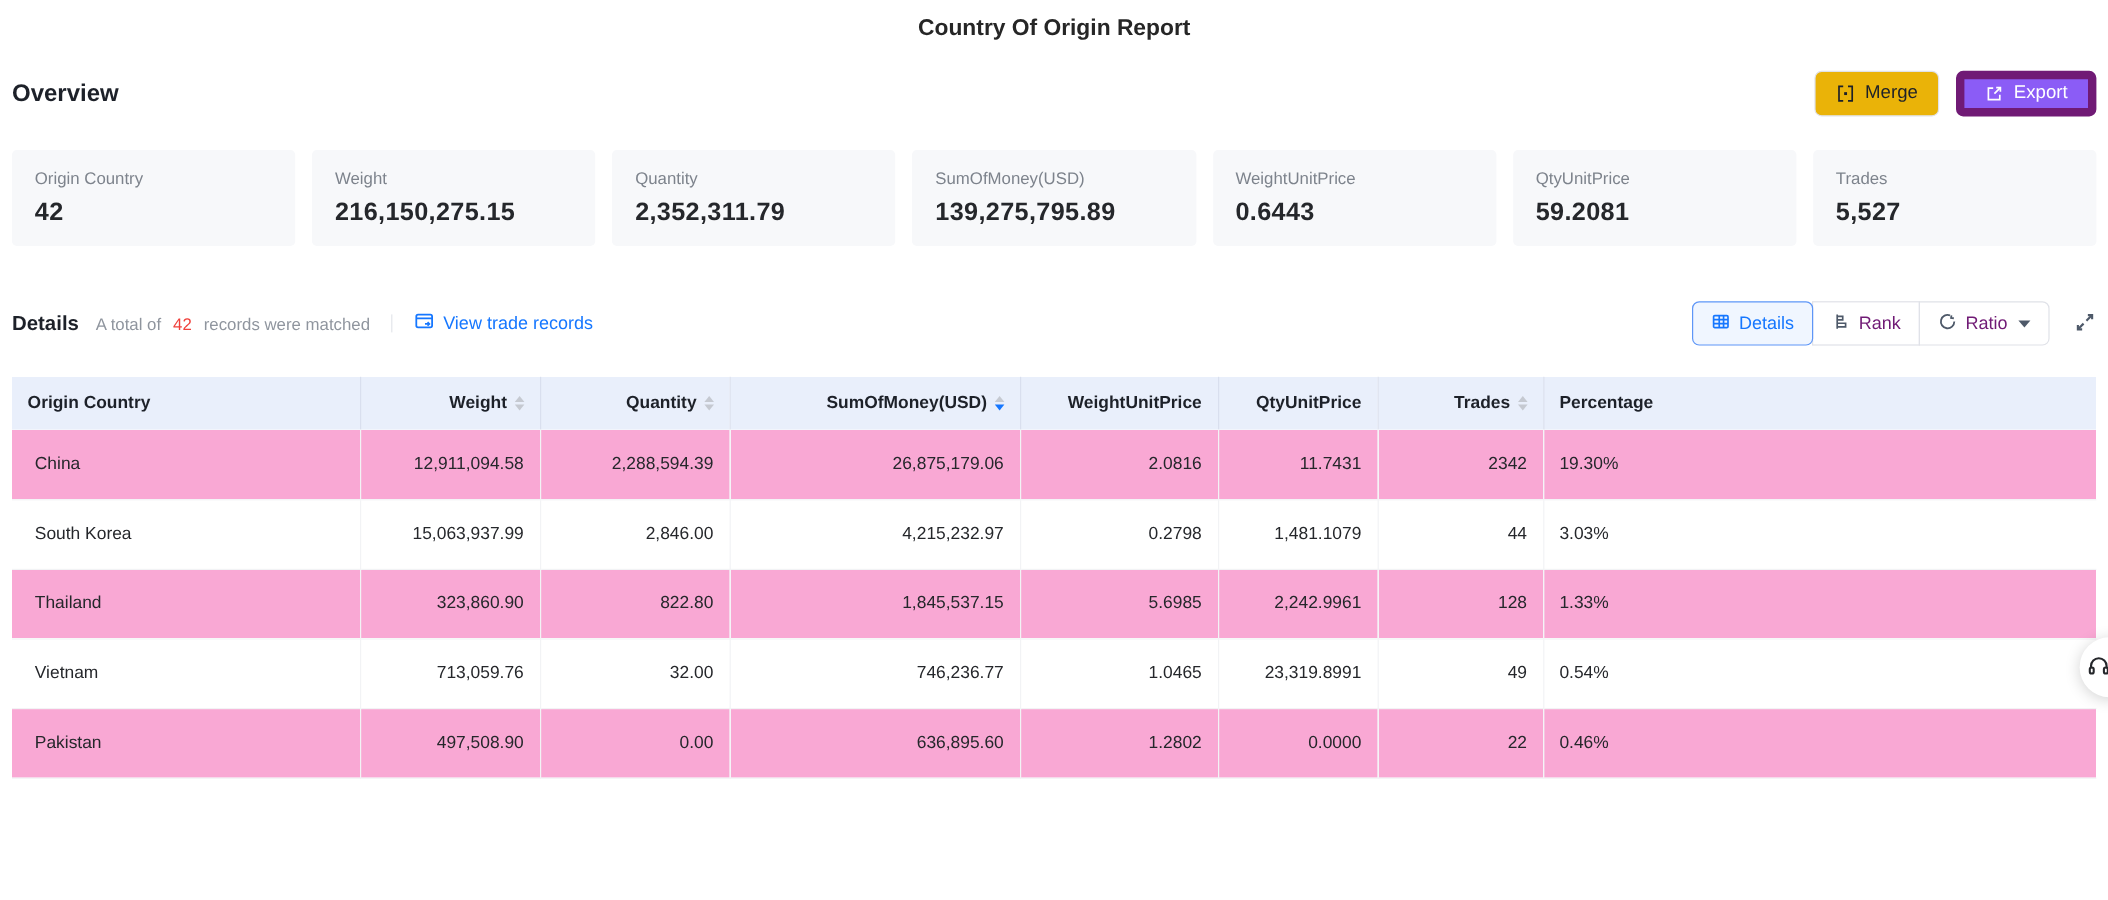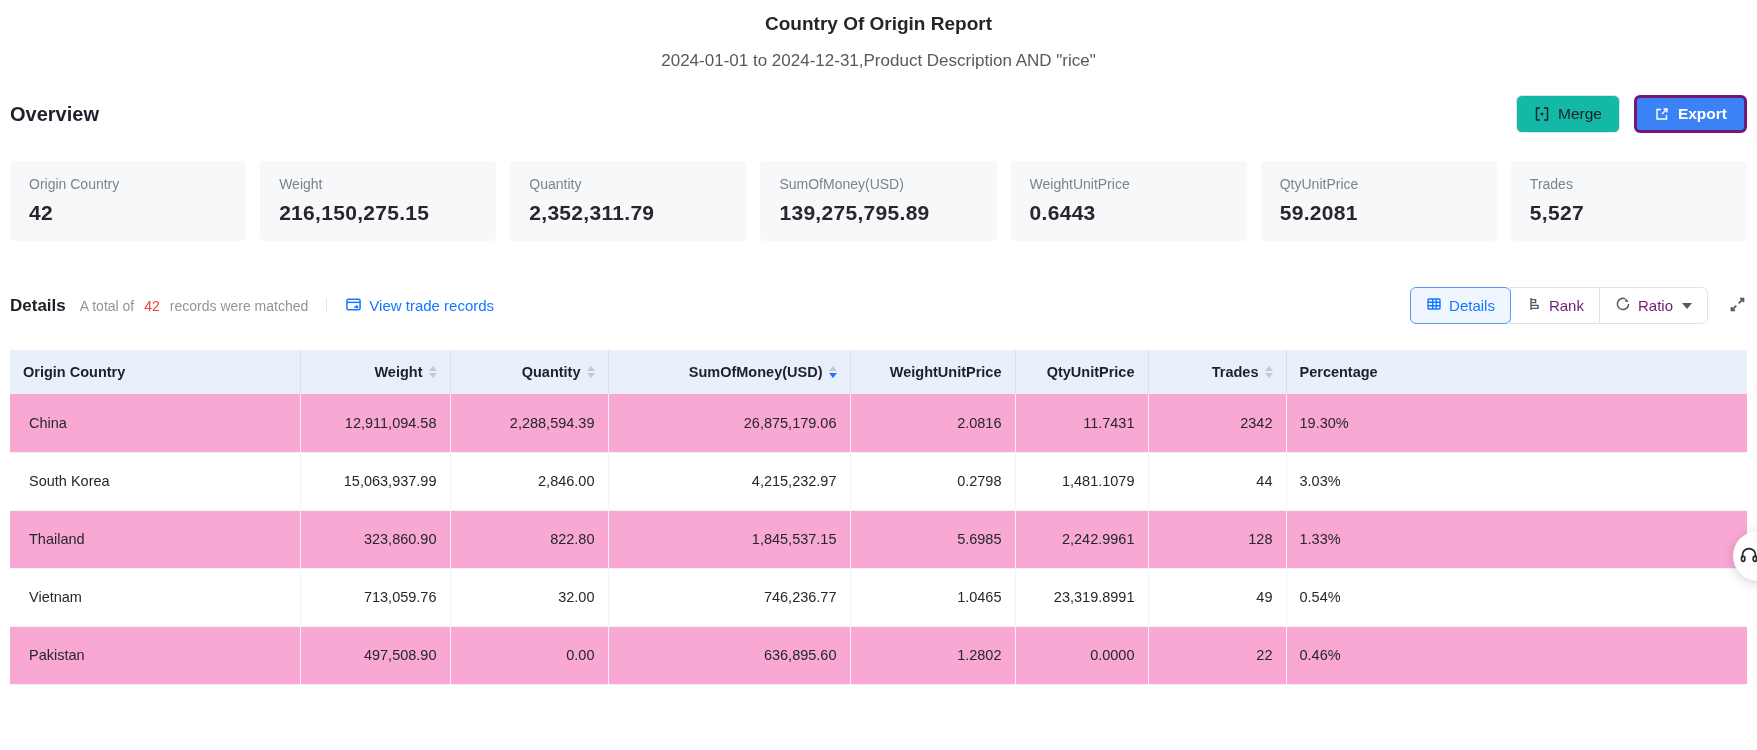--- a/index.html
+++ b/index.html
@@ -27,22 +27,22 @@
     display: flex; justify-content: space-between; align-items: center;
     margin-top: 24px;
   }
   .overview-heading { font-size: 20px; font-weight: 700; color: #1d2129; }
   .toolbar { display: flex; gap: 14px; }
   .btn {
     display: inline-flex; align-items: center; gap: 8px;
     height: 38px; padding: 0 17px; border-radius: 6px;
     font-size: 15.5px; cursor: pointer; font-family: inherit;
   }
-  .btn-merge { background: #14b8a6; border: 1px solid #e0e2e8; color: #1d2129; }
-  .btn-export { background: #3b82f6; border: 3px solid #701a75; color: #fff; font-weight: bold; }
+  .btn-merge { background: #eab308; border: 1px solid #e0e2e8; color: #1d2129; }
+  .btn-export { background: #8b5cf6; border: 7px solid #701a75; color: #fff; }
   .btn svg { display: block; }
 
   
   .stat-cards { display: flex; gap: 14px; margin-top: 28px; }
   .stat-card {
     flex: 1 1 0; background: #f7f8fa; border-radius: 4px;
     height: 80px; padding: 15px 19px;
   }
   .stat-label { font-size: 14px; color: #7d838c; }
   .stat-value { font-size: 21px; font-weight: 700; color: #25272b; margin-top: 9px; letter-spacing: .3px; }
@@ -117,21 +117,20 @@
     display: flex; align-items: center; padding-left: 6px;
     color: #25272b; cursor: pointer; border: none;
   }
 </style>
 </head>
 <body>
 
 <div class="page">
 
   <div class="report-title">Country Of Origin Report</div>
-  <div class="report-subtitle">2024-01-01 to 2024-12-31,Product Description AND "rice"</div>
 
   <div class="overview-row">
     <div class="overview-heading">Overview</div>
     <div class="toolbar">
       <button class="btn btn-merge">
         <span>
           <svg width="16" height="16" viewBox="0 0 16 16" fill="none" stroke="#1d2129" stroke-width="1.4">
             <path d="M6 2H2.5v12H6"></path>
               <path d="M10 2h3.5v12H10"></path>
               <rect x="6.8" y="6.8" width="2.4" height="2.4" fill="#1d2129" stroke="none"></rect>

